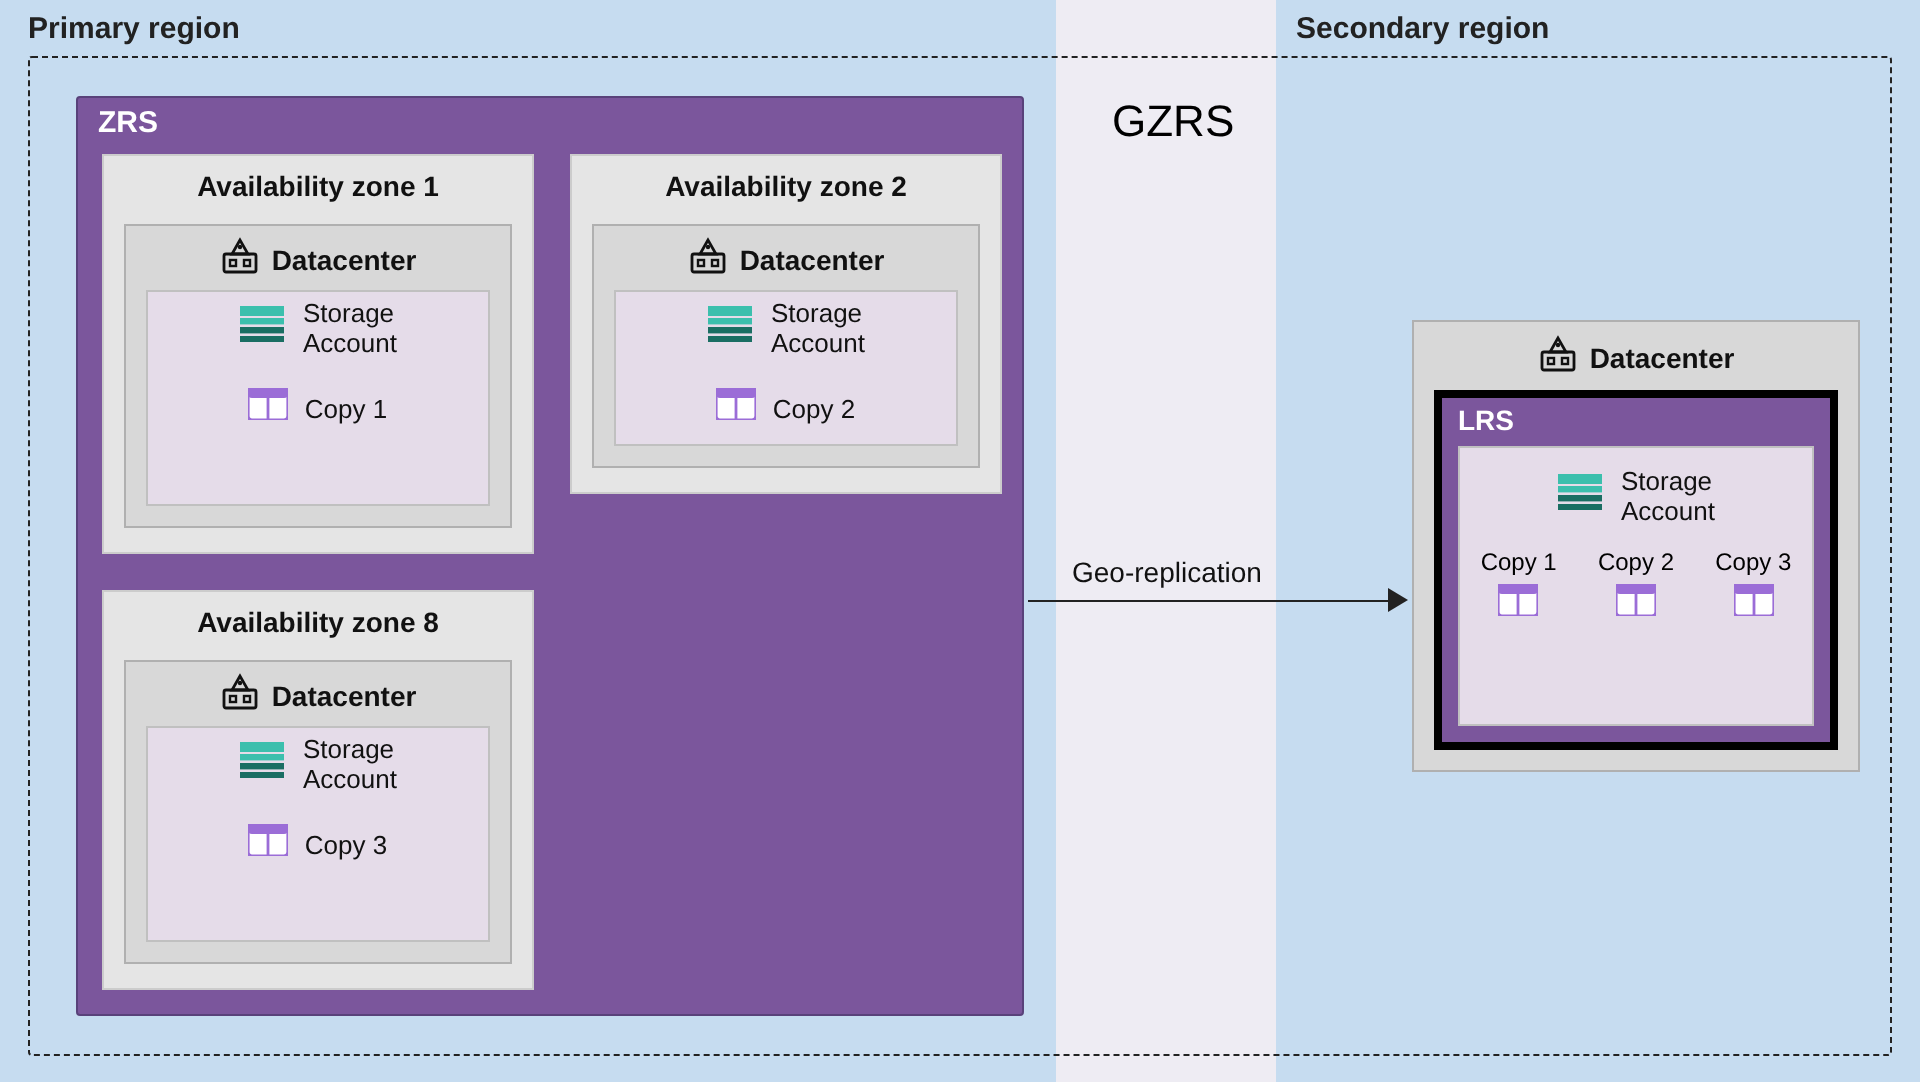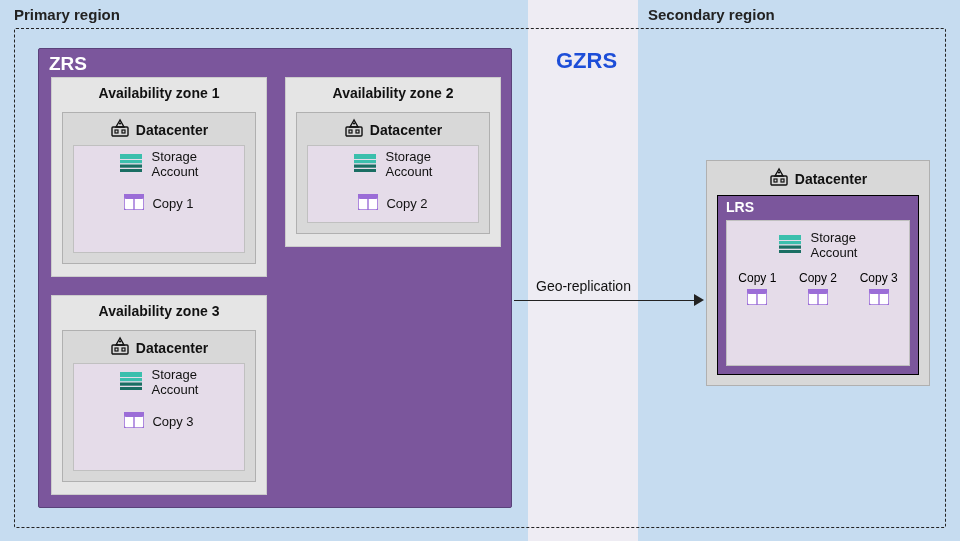--- a/index.html
+++ b/index.html
@@ -53,37 +53,37 @@
     border: 1.5px dashed #222;
     border-radius: 2px;
     background: transparent;
   }
 
   
   .gzrs-label {
     position: absolute;
     left: 556px; top: 48px;
     font-size: 22px;
-    font-weight: 700;
-    color: #1d4ed8;
+    font-weight: 400;
+    color: #000000;
   }
 
   
   .zrs-box {
     position: absolute;
     left: 38px; top: 48px;
     width: 474px; height: 460px;
     background: #7b569c;
     border: 1px solid #59427a;
     border-radius: 2px;
   }
   .zrs-title {
     position: absolute;
     left: 10px; top: 4px;
-    font-size: 19px;
+    font-size: 15px;
     font-weight: 700;
     color: #fff;
   }
 
   
   .az-card {
     position: absolute;
     width: 216px;
     background: #e5e5e5;
     border: 1px solid #ccc;
@@ -193,21 +193,21 @@
     padding: 6px 0 4px;
     font-weight: 700;
     font-size: 14px;
     color: #111;
   }
   .lrs-box {
     position: absolute;
     left: 10px; right: 10px;
     top: 34px; bottom: 10px;
     background: #7b569c;
-    border: 1px solid #000000;
+    border: 4px solid #000000;
   }
   .lrs-title {
     position: absolute;
     left: 8px; top: 3px;
     color: #fff;
     font-weight: 700;
     font-size: 14px;
   }
   .lrs-inner {
     position: absolute;
@@ -321,21 +321,21 @@
             <span class="icn"><svg width="20" height="16">
                   <use href="#copy-icon"></use>
                 </svg></span>
             <span class="copy-text">Copy 2</span>
           </div>
         </div>
       </div>
     </div>
 
     <div class="az-card az3">
-      <div class="az-title">Availability zone 3</div>
+      <div class="az-title">Availability zone 8</div>
       <div class="dc-block">
         <div class="dc-header">
           <span class="icn"><svg width="20" height="20">
                 <use href="#dc-icon"></use>
               </svg></span>
           <span>Datacenter</span>
         </div>
         <div class="inner-card">
           <div class="sa-row">
             <span class="icn"><svg width="22" height="18">

